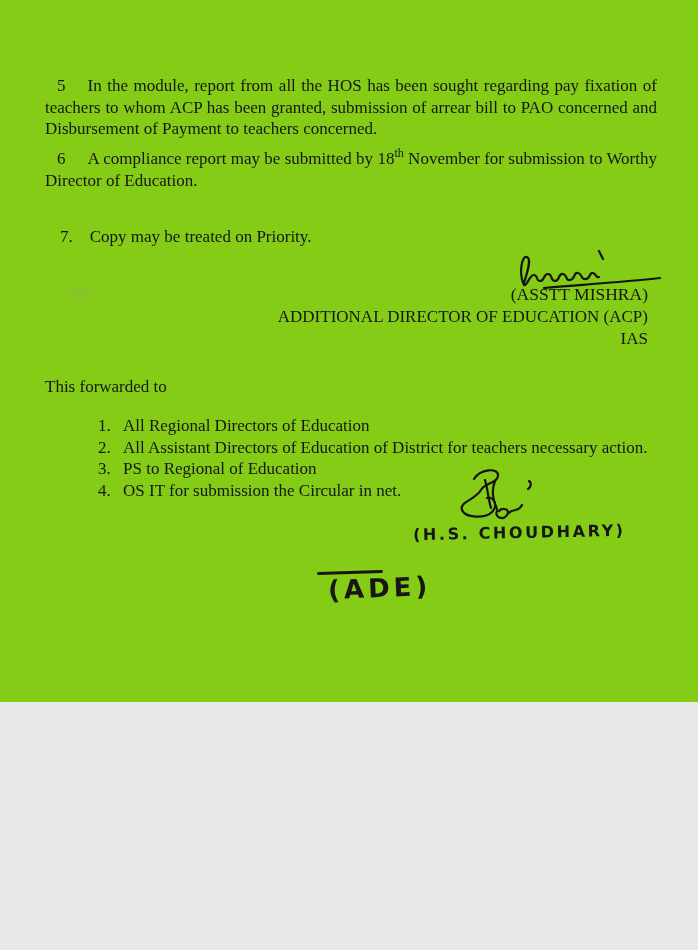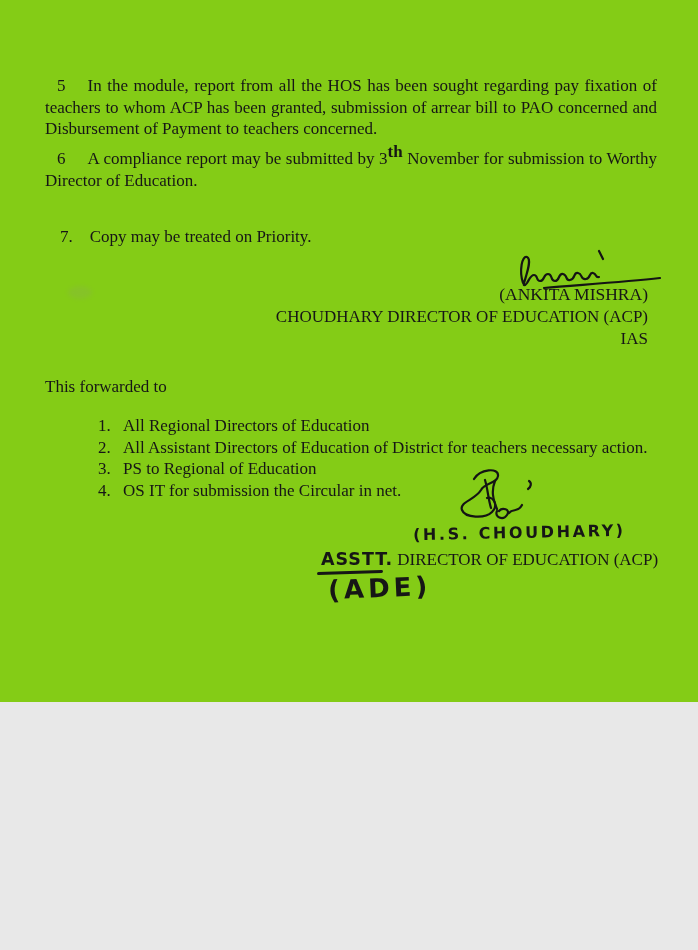--- a/index.html
+++ b/index.html
@@ -13,21 +13,21 @@
     position:absolute; left:45px; width:612px; margin:0;
     font-size:17px; line-height:21.6px;
   }
   .justify { text-align:justify; }
   #para5 { top:75px; }
   #para6 { top:148px; }
   #para7 { top:226px; }
   .pnum  { padding-right:22px; }
   #para5 .pnum, #para6 .pnum { padding-left:12px; }
   #para7 .pnum { padding-left:15px; padding-right:17px; }
-  sup.ord { font-size:17px; line-height:0; vertical-align:super;font-weight:bold; }
+  sup.ord { font-size:12px; line-height:0; vertical-align:super; }
 
   #sigblock1 {
     position:absolute; top:284px; right:50px; margin:0;
     text-align:right; font-size:17px; line-height:21.8px; white-space:nowrap;
   }
   #sigblock1 .name { font-size:17.5px; }
 
   .sig-svg { position:absolute; z-index:3; }
   #sig1 { left:508px; top:245px; }
   #sig2 { left:452px; top:466px; }
@@ -58,27 +58,27 @@
   }
   .stroke { fill:none; stroke:#141414; stroke-width:2.2; stroke-linecap:round; stroke-linejoin:round; }
 </style>
 </head>
 <body>
 
 <div class="page">
 
   <p class="para justify" id="para5"><span class="pnum">5</span><span>In the module, report from all the HOS has been sought regarding pay fixation of teachers to whom ACP has been granted, submission of arrear bill to PAO concerned and Disbursement of Payment to teachers concerned.</span></p>
 
-  <p class="para justify" id="para6"><span class="pnum">6</span><span>A compliance report may be submitted by 3</span><sup class="ord">th</sup><span> November for submission to Worthy Director of Education.</span></p>
+  <p class="para justify" id="para6"><span class="pnum">6</span><span>A compliance report may be submitted by 18</span><sup class="ord">th</sup><span> November for submission to Worthy Director of Education.</span></p>
 
   <p class="para" id="para7"><span class="pnum">7.</span><span>Copy may be treated on Priority.</span></p>
 
   <div id="sigblock1">
-    <div class="name">(ANKITA MISHRA)</div>
-    <div>CHOUDHARY DIRECTOR OF EDUCATION (ACP)</div>
+    <div class="name">(ASSTT MISHRA)</div>
+    <div>ADDITIONAL DIRECTOR OF EDUCATION (ACP)</div>
     <div>IAS</div>
   </div>
 
   <svg id="sig1" class="sig-svg" width="155" height="50" viewBox="0 0 155 50" aria-hidden="true">
     <path class="stroke" d="M15 38 C11 26 14 10 19 12 C24 14 19 28 16 38 C15 41 17 41 19 38 C22 33 23 30 26 30 C30 30 28 36 32 36 C37 36 35 29 40 29 C45 29 42 36 47 36 C52 36 50 28 55 29 C60 30 57 36 62 35 C68 34 65 27 70 28 C75 29 72 35 78 34 C83 33 81 27 85 28 C89 29 87 33 91 32"></path>
     <path class="stroke" d="M36 43 C70 40 115 37 152 33"></path>
     <path class="stroke" d="M91 6 L95 14"></path>
   </svg>
 
   <div id="copyheading">This forwarded to</div>
@@ -92,21 +92,20 @@
 
   <svg id="sig2" class="sig-svg" width="90" height="56" viewBox="0 0 90 56" aria-hidden="true">
     <path class="stroke" d="M22 13 C28 3 47 1 46 10 C45 18 33 16 29 24 C23 34 7 36 10 44 C13 52 33 53 40 46 C47 39 41 30 35 32"></path>
     <path class="stroke" d="M33 14 C36 24 36 32 39 42 M43 15 C39 25 41 33 45 43"></path>
     <path class="stroke" d="M45 45 C42 51 51 55 55 49 C59 43 50 41 47 45 M57 47 C61 42 66 47 70 39"></path>
     <path class="stroke" d="M77 15 C80 17 79 21 76 23"></path>
   </svg>
 
   <div id="hwname" class="hw">(H.S. CHOUDHARY)</div>
 
-  <div id="assttline"><span id="asstt" class="hw">ASSTT.</span><span class="typed">DIRECTOR OF EDUCATION (ACP)</span></div>
 
   <div id="asstt-underline"></div>
 
   <div id="ade" class="hw">(ADE)</div>
 
   <div id="smudge"></div>
 
 </div>
 
 </body></html>

